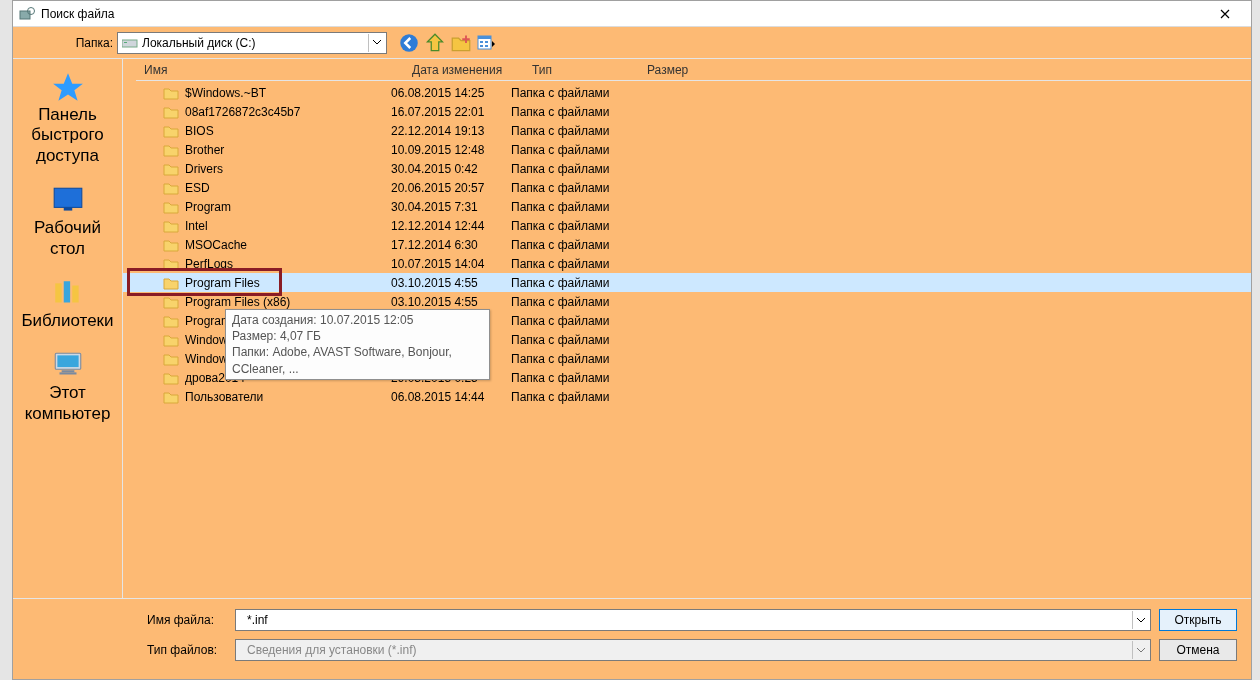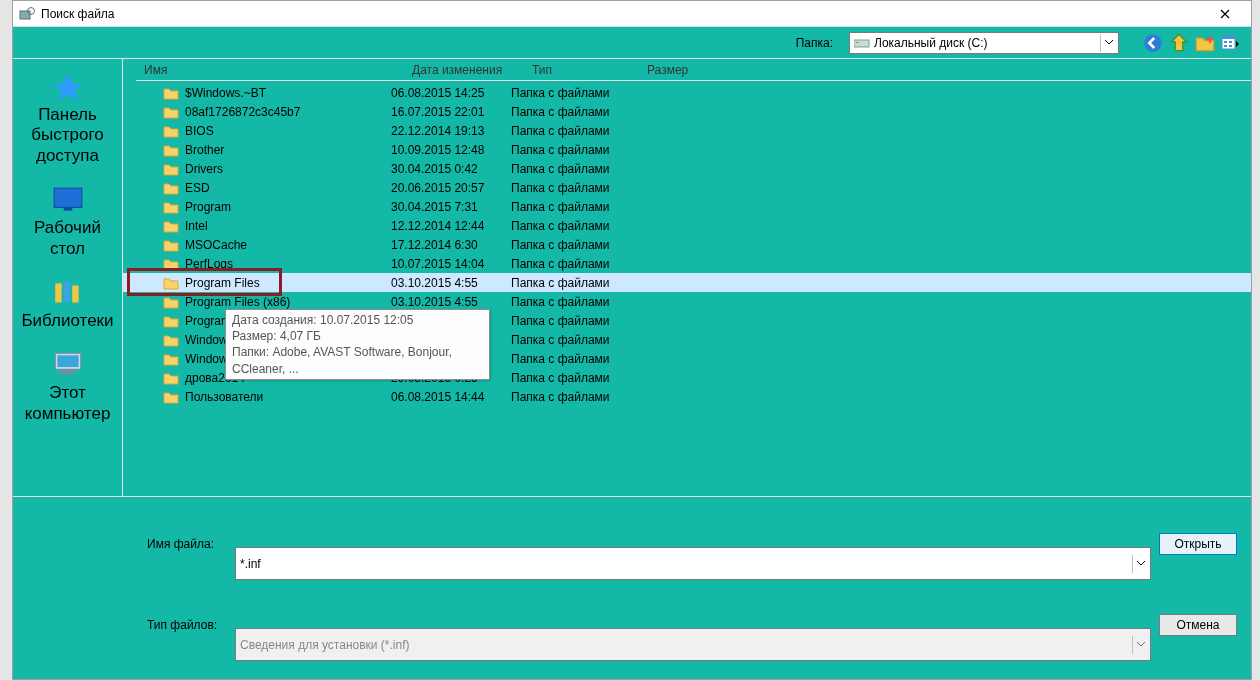--- a/index.html
+++ b/index.html
@@ -1,23 +1,23 @@
 <!DOCTYPE html>
 <html><head>
 <meta charset="utf-8">
 <style>
 * { box-sizing: border-box; margin: 0; padding: 0; font-family: "Segoe UI", Tahoma, sans-serif; font-size: 12px; }
 body { background: #e5e5e5; width: 1260px; height: 680px; overflow: hidden; position: relative; }
-.dialog { position: absolute; left: 12px; top: 0; right: 8px; bottom: 0; background: #14b8a6; border: 1px solid #a0a0a0; display: flex; flex-direction: column; }
+.dialog { position: absolute; left: 12px; top: 0; right: 8px; bottom: 0; background: #fdba74; border: 1px solid #a0a0a0; display: flex; flex-direction: column; }
 .titlebar { height: 26px; background: #fff; display: flex; align-items: center; padding: 0 6px; border-bottom: 1px solid #dcdcdc; }
 .titlebar .tb-icon { width: 16px; height: 16px; margin-right: 6px; }
 .titlebar .tb-title { flex: 1; color: #000; }
 .titlebar .close-btn { width: 40px; height: 20px; display: flex; align-items: center; justify-content: center; }
 .titlebar .close-btn svg { width: 10px; height: 10px; }
-.toolbar { height: 32px; display: flex; align-items: center; padding: 0 10px; gap: 12px; border-bottom: 1px solid #e5e5e5; justify-content: flex-end; }
+.toolbar { height: 32px; display: flex; align-items: center; padding: 0 10px; gap: 0; border-bottom: 1px solid #e5e5e5; }
 .toolbar .lbl { width: 90px; text-align: right; margin-right: 4px; }
 .toolbar .folder-combo { width: 270px; height: 22px; border: 1px solid #7a7a7a; background: #fff; display: flex; align-items: center; padding: 0 4px; position: relative; }
 .toolbar .folder-combo .drive-ico { width: 16px; height: 12px; margin-right: 4px; }
 .toolbar .folder-combo .dropdown-arrow { position: absolute; right: 2px; width: 16px; height: 18px; display: flex; align-items: center; justify-content: center; border-left: 1px solid #c0c0c0; }
 .toolbar .tool-icons { display: flex; align-items: center; gap: 6px; margin-left: 12px; }
 .toolbar .tool-icons .ico { width: 20px; height: 20px; display: flex; align-items: center; justify-content: center; }
 .body { flex: 1; display: flex; overflow: hidden; }
 .places { width: 110px; border-right: 1px solid #e5e5e5; padding: 12px 0; display: flex; flex-direction: column; align-items: center; gap: 18px; }
 .place { display: flex; flex-direction: column; align-items: center; gap: 4px; text-align: center; width: 100px; }
 .place .pico { width: 34px; height: 30px; display: flex; align-items: center; justify-content: center; }
@@ -35,21 +35,21 @@
 .row .c-name { width: 206px; overflow: hidden; white-space: nowrap; }
 .row .c-date { width: 120px; }
 .row .c-type { width: 115px; }
 .row .c-size { width: 80px; }
 .highlight-box { position: absolute; border: 3px solid #8a1c24; pointer-events: none; }
 .tooltip { position: absolute; background: #fdfdfd; border: 1px solid #8f8f8f; padding: 2px 6px; font-size: 11px; color: #555; line-height: 1.35; box-shadow: 1px 1px 2px rgba(0,0,0,.2); }
 .footer { border-top: 1px solid #e5e5e5; padding: 10px 14px; }
 .footer-row { display: flex; align-items: center; margin-bottom: 8px; gap: 8px; }
 .footer-row .flabel { width: 200px; text-align: left; padding-left: 120px; }
 .footer-row .finput { flex: 1; }
-.footer-row .finput .combo { width: 100%; height: 33px; border: 1px solid #7a7a7a; padding: 0 20px 0 4px; background: #fff; display: flex; align-items: center; position: relative; margin-top: 40px; }
+.footer-row .finput .combo { width: 100%; height: 22px; border: 1px solid #7a7a7a; padding: 0 20px 0 11px; background: #fff; display: flex; align-items: center; position: relative; }
 .footer-row .finput .combo.disabled { background: #f0f0f0; color: #888; }
 .footer-row .finput .combo .dropdown-arrow { position: absolute; right: 2px; width: 16px; height: 18px; display: flex; align-items: center; justify-content: center; border-left: 1px solid #c0c0c0; }
 .footer-row .fbtn { width: 78px; }
 .footer-row .fbtn button { width: 100%; height: 22px; border: 1px solid #7a7a7a; background: #e9e9e9; cursor: pointer; }
 .footer-row .fbtn button.primary { border: 1px solid #0078d7; background: #e5f1fb; }
 svg { display: block; }
 </style>
 </head>
 <body>
 

